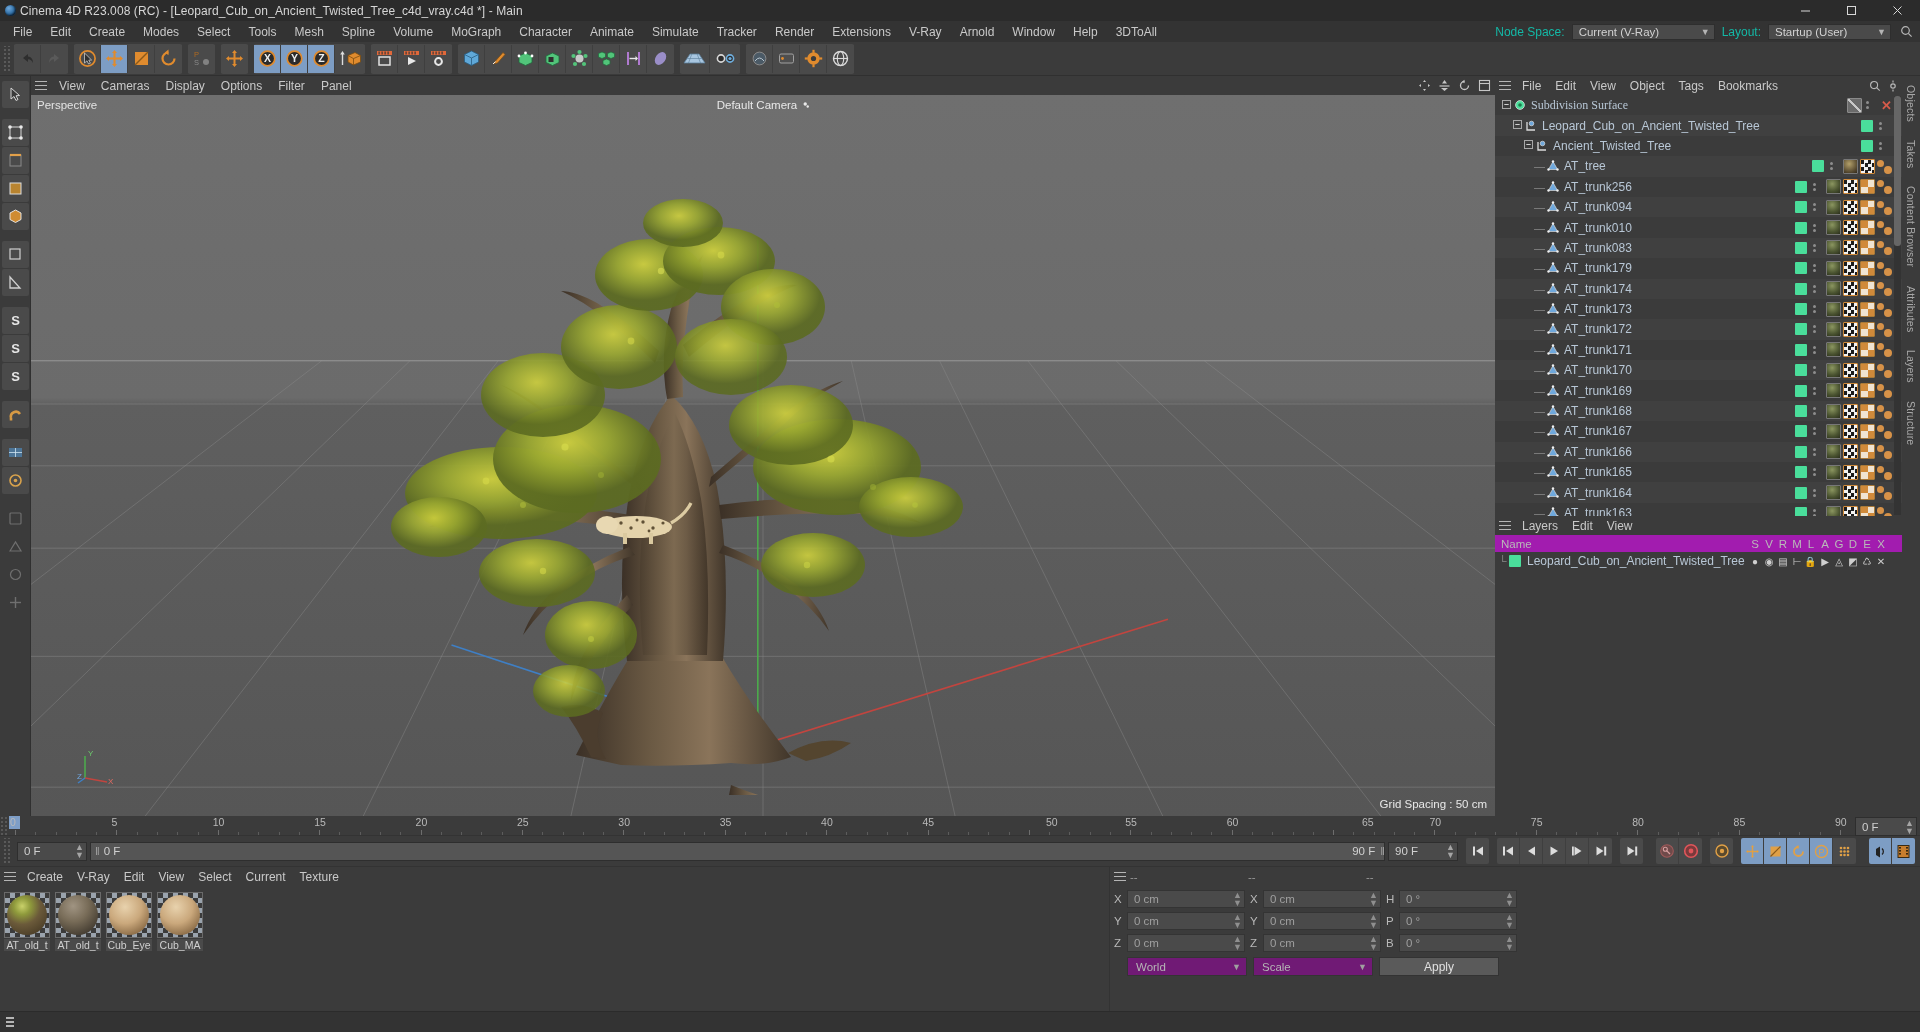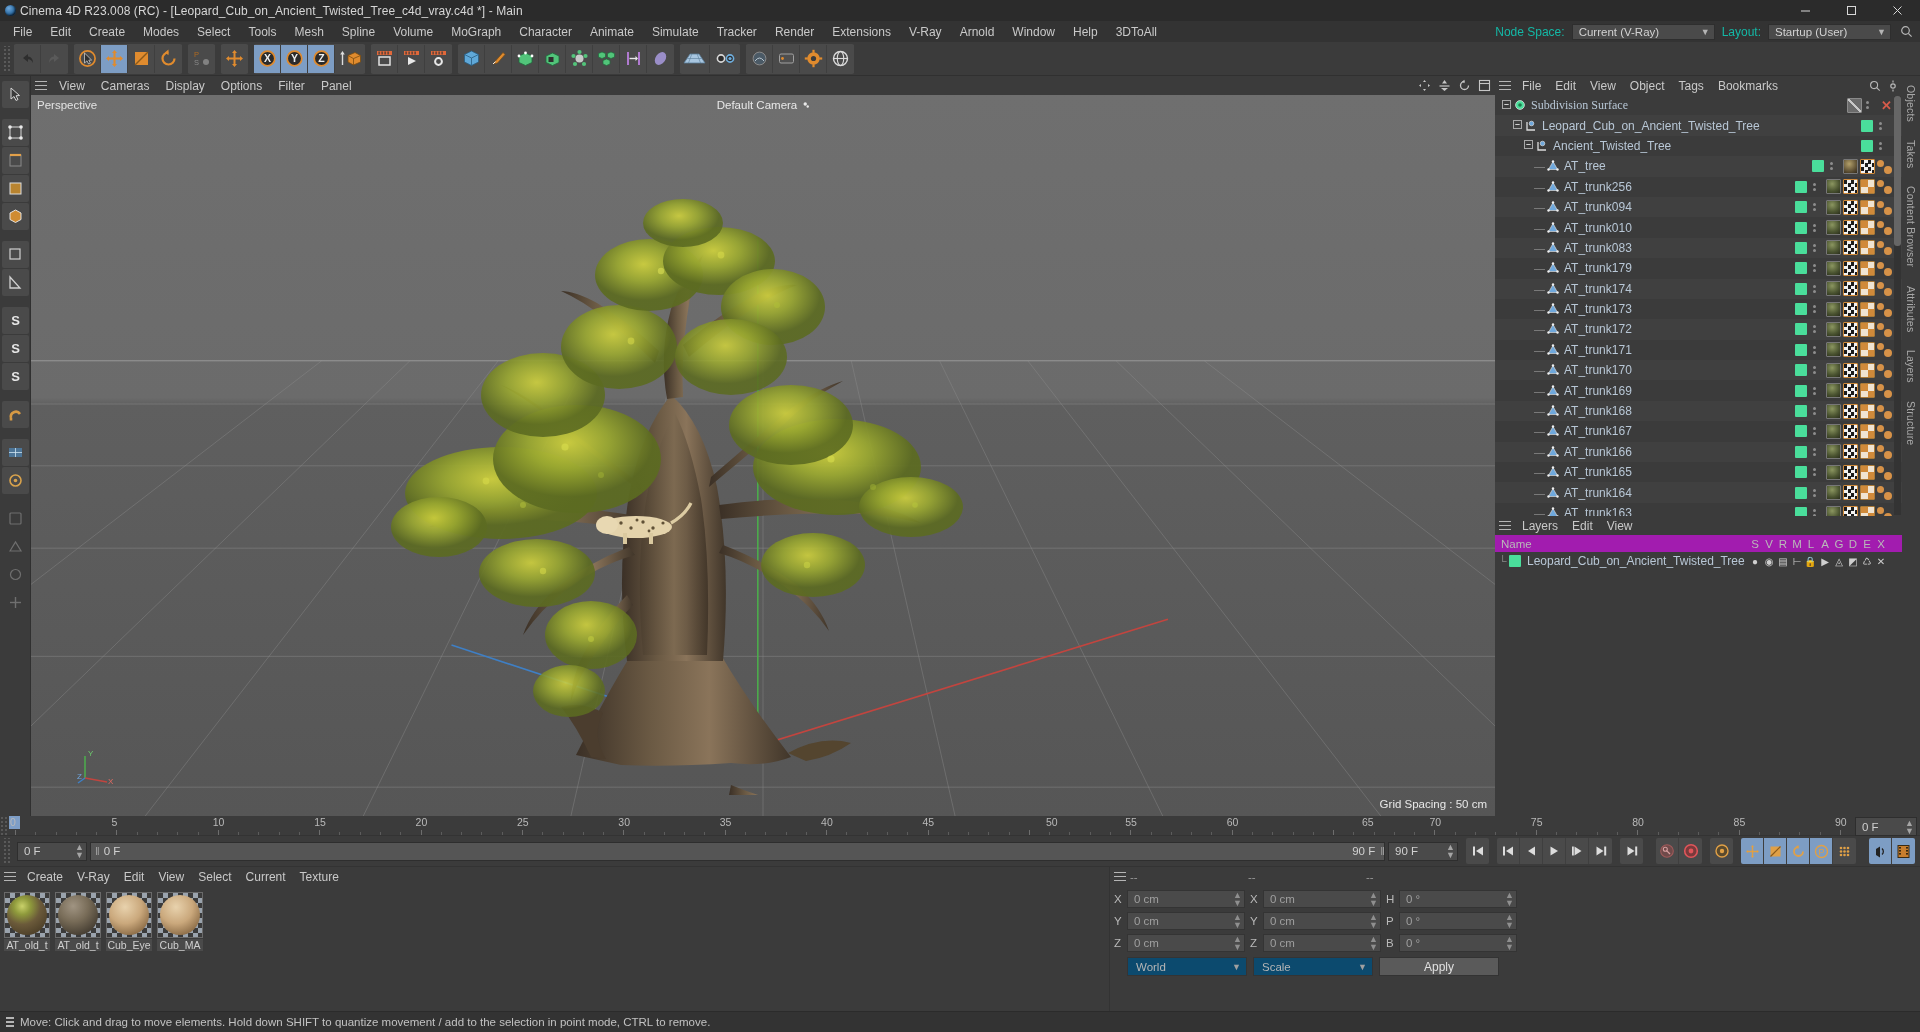--- a/index.html
+++ b/index.html
@@ -176,21 +176,21 @@
   .coordpanel{ flex:1; display:flex; flex-direction:column; }
   .coordhdr{ height:19px; display:flex; align-items:center; gap:0; font-size:11.5px; color:#9a9a9a;}
   .ch-col{ width:120px; text-align:left; }
   .coordgrid{ padding:3px 4px 0 4px; }
   .crow{ display:flex; align-items:center; height:19px; margin-bottom:3px; gap:0;}
   .clab{ width:13px; font-size:11.5px; color:#b9b9b9; text-align:left;}
   .cfield{ height:18px; background:#4a4a4a; border:1px solid #343434; font-size:11.5px; color:#9f9f9f;
            display:flex; align-items:center; padding:0 2px 0 6px; margin-right:5px; }
   .cfield .sp{ margin-left:auto; font-size:9px; line-height:8px; color:#8f8f8f; text-align:center;}
   .crow2{ display:flex; align-items:center; gap:6px; padding:2px 4px 0 17px; }
-  .cdrop{ height:19px; background:#0c4a6e; border:1px solid #343434; font-size:11.5px; color:#b5b5b5;
+  .cdrop{ height:19px; background:#701a75; border:1px solid #343434; font-size:11.5px; color:#b5b5b5;
           display:flex; align-items:center; padding:0 5px 0 8px;}
   .cdrop .carrow{ margin-left:auto; font-size:9px; color:#a0a0a0;}
   .applybtn{ height:19px; background:#5a5a5a; border:1px solid #333; font-size:12px; color:#e0e0e0;
              display:flex; align-items:center; justify-content:center; }
 
   
   .statusbar{ height:21px; background:#333333; display:flex; align-items:center; flex:none; font-size:11.5px;
               color:#c2c2c2; border-top:1px solid #2b2b2b;}
   .statusbar .ham{ padding:0 6px; }
 </style>
@@ -2022,15 +2022,14 @@
       </div>
     </div>
   </div>
 
   <div class="statusbar">
     <span class="ham">
         <i></i>
         <i></i>
         <i></i>
       </span>
-    <span>Move: Click and drag to move elements. Hold down SHIFT to quantize movement / add to the selection in point mode, CTRL to remove.</span>
   </div>
 </div>
 
 </body></html>

